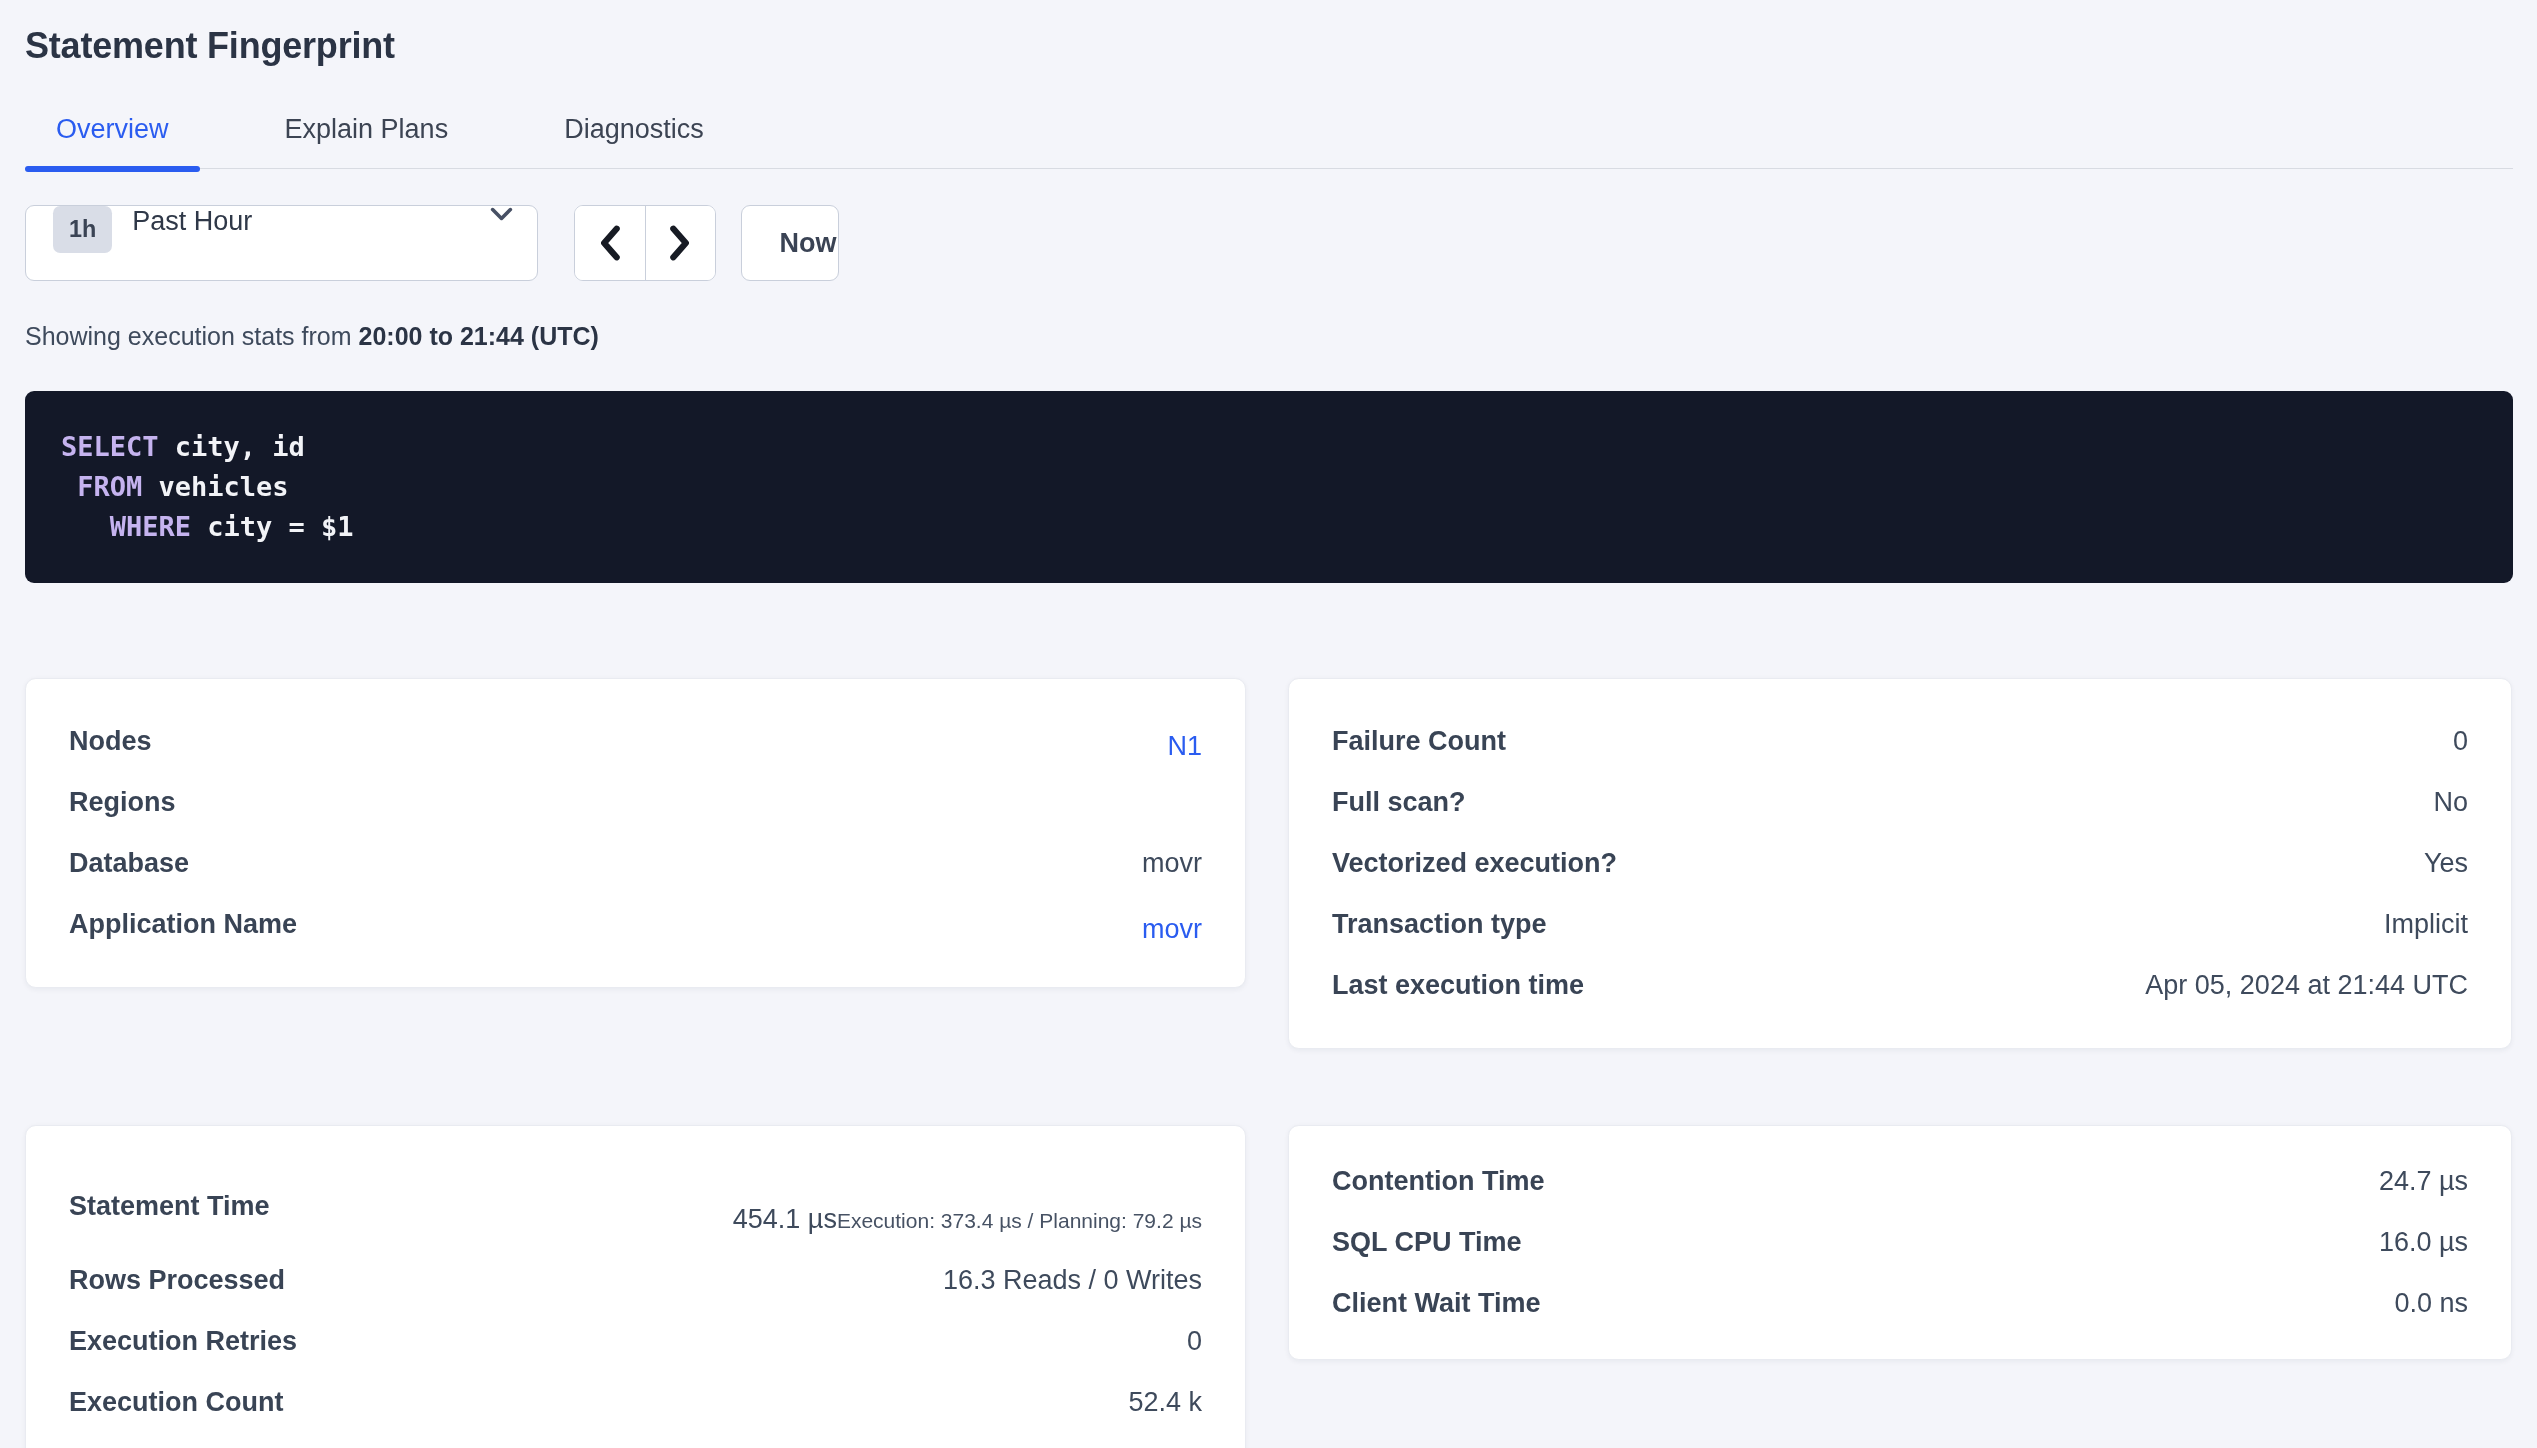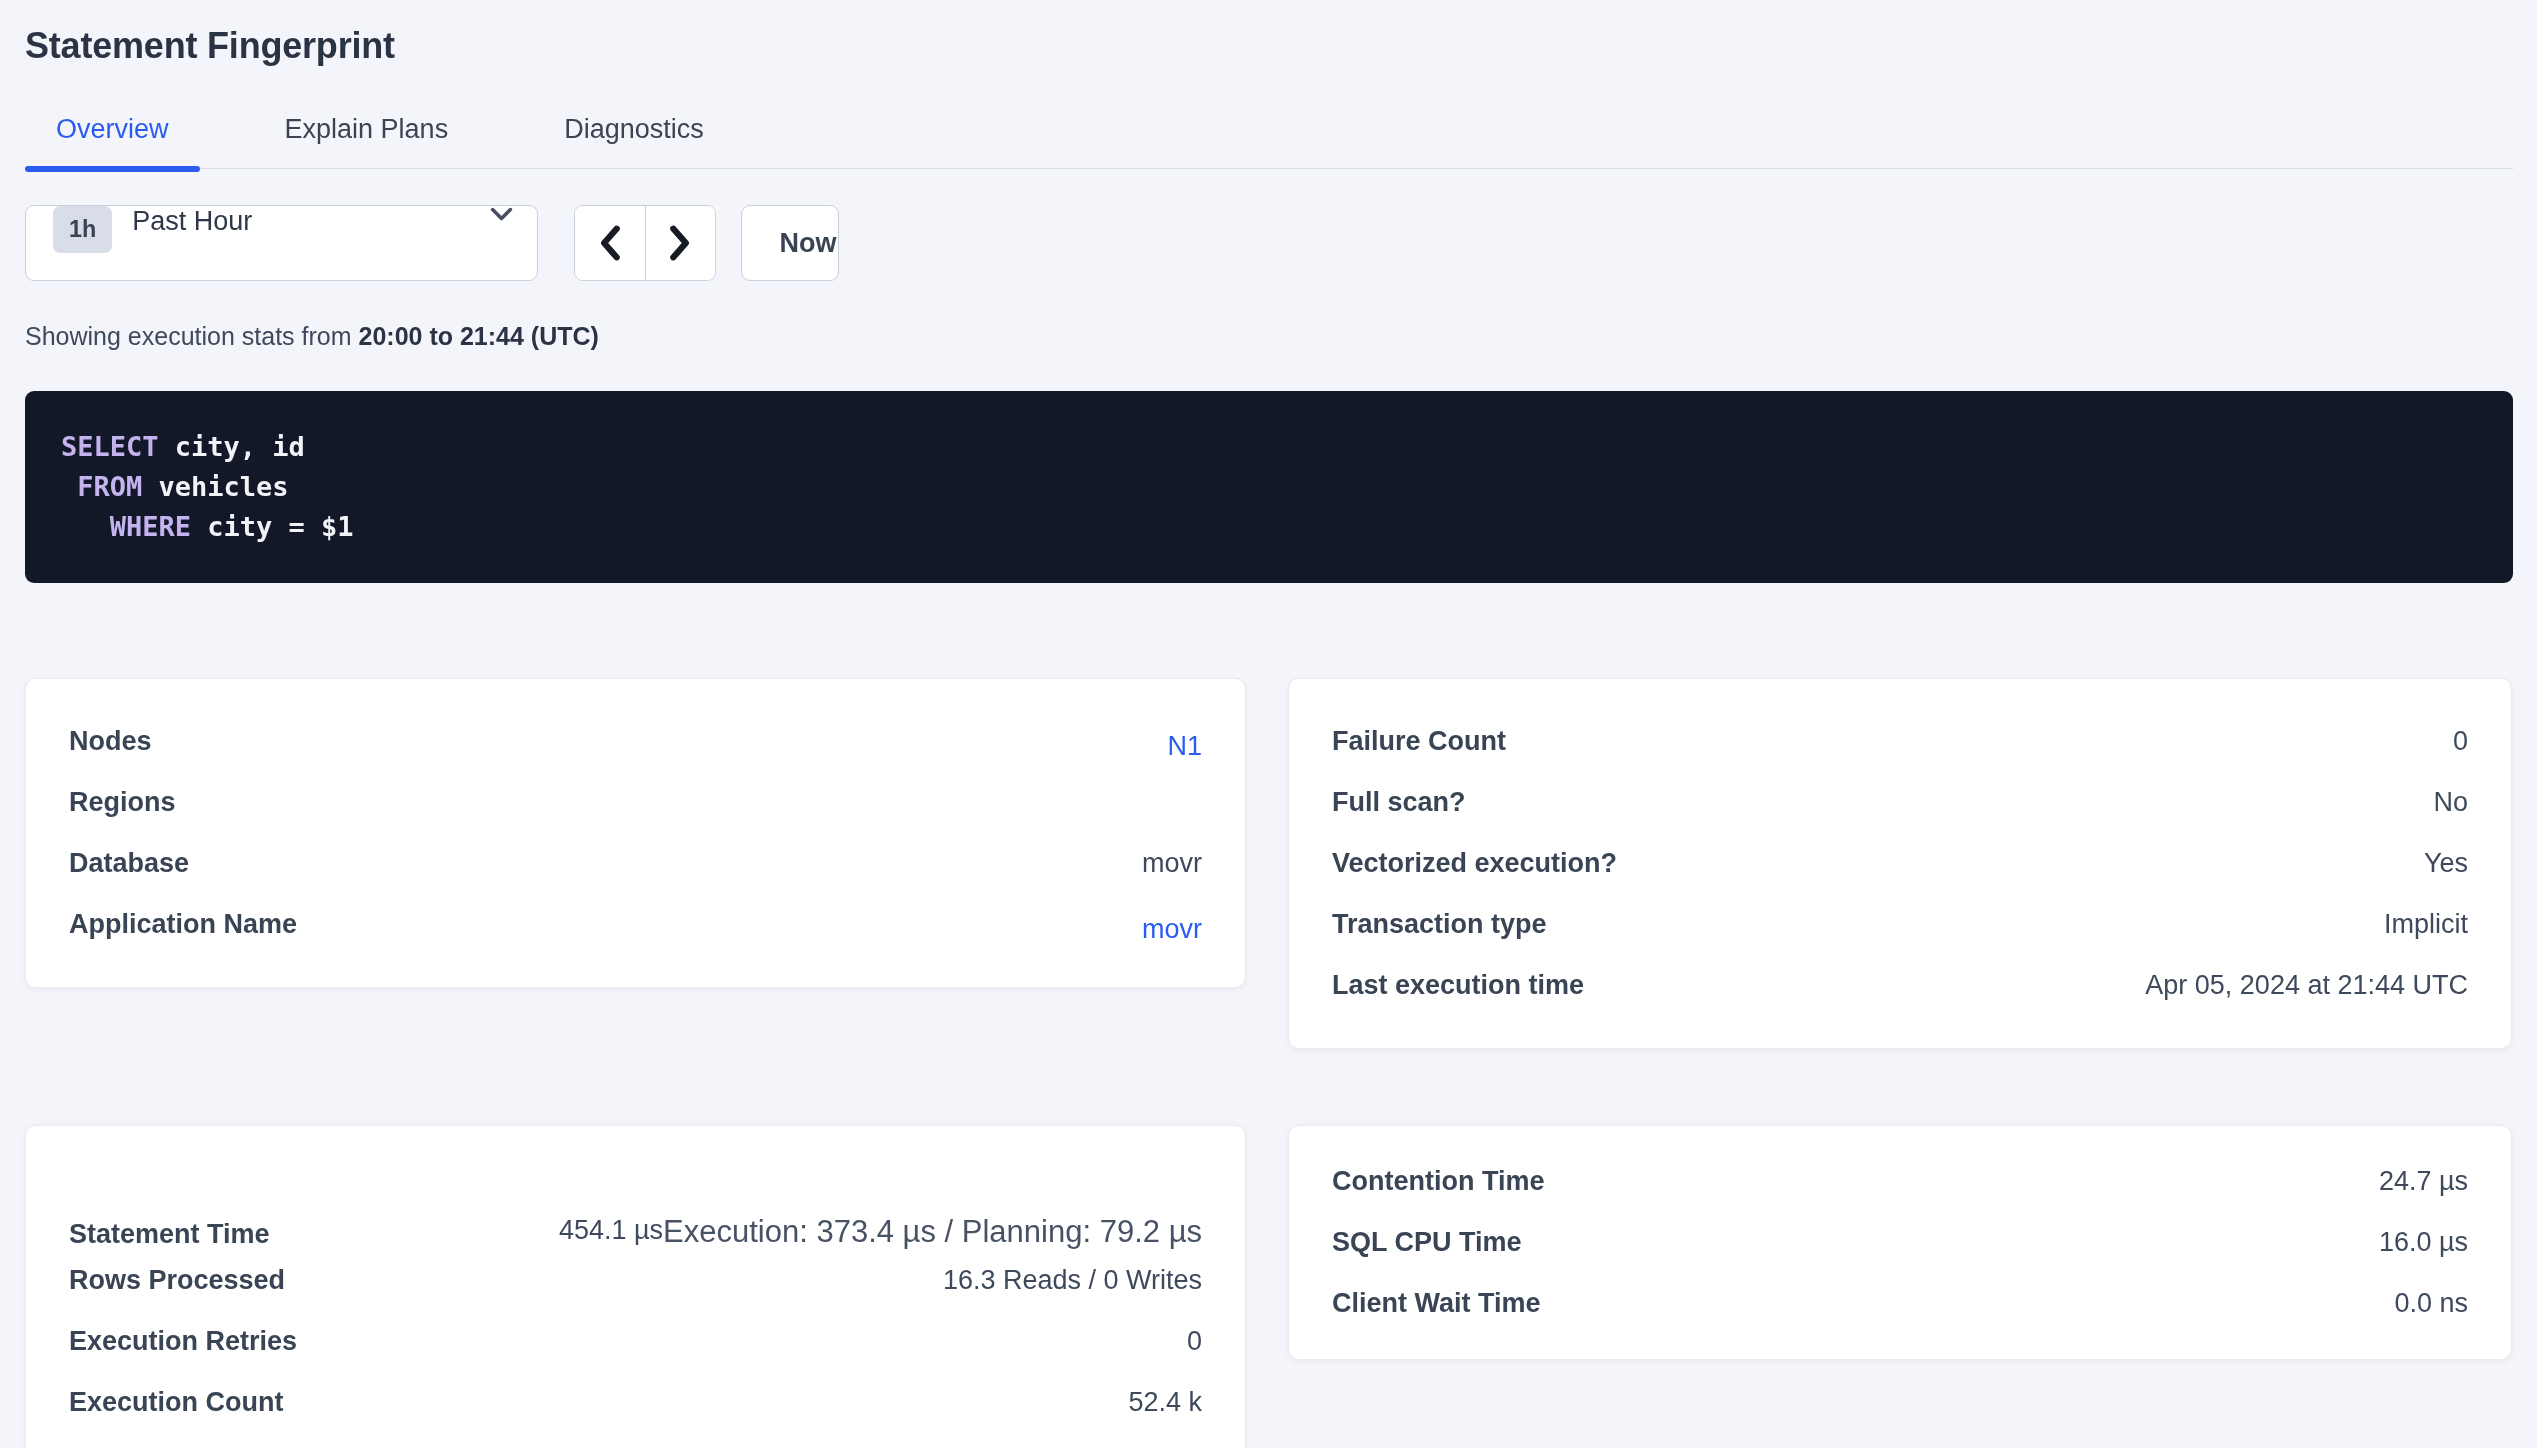--- a/index.html
+++ b/index.html
@@ -109,27 +109,27 @@
     background: var(--card-bg);
     border: 0.9px solid var(--card-border); border-radius: 10.8px;
     box-shadow: 0 1.8px 5.4px rgba(28,36,56,0.05);
     padding: 32px 43px;
   }
   .card.compact { padding: 25px 43px; }
   .row {
     display: flex; justify-content: space-between; align-items: center;
     height: 61px;
   }
-  .row.multi { height: auto; min-height: 99px; align-items: flex-end; padding-top: 10.8px; }
+  .row.multi { height: auto; min-height: 99px; align-items: center; padding-top: 10.8px; }
   .row-label { font-size: 27px; font-weight: 700; color: var(--label); white-space: nowrap; }
   .row-value { font-size: 27px; font-weight: 400; color: var(--value); text-align: right; }
   .row-value.link { color: var(--link); cursor: pointer; margin-top: 10px; }
   .value-stack { display: flex; flex-direction: row; align-items: flex-end; }
   .value-stack .row-value { line-height: 40px; }
-  .sub-value { font-size: 31px; line-height: 36px; color: var(--muted); text-align: right; margin-top: 30px; }
+  .sub-value { font-size: 21px; line-height: 36px; color: var(--muted); text-align: right; margin-top: 30px; }
 
   .icon-svg { display: block; }
 </style>
 </head>
 <body>
 
 <div class="page">
 
   <h1 class="page-title">Statement Fingerprint</h1>
 

